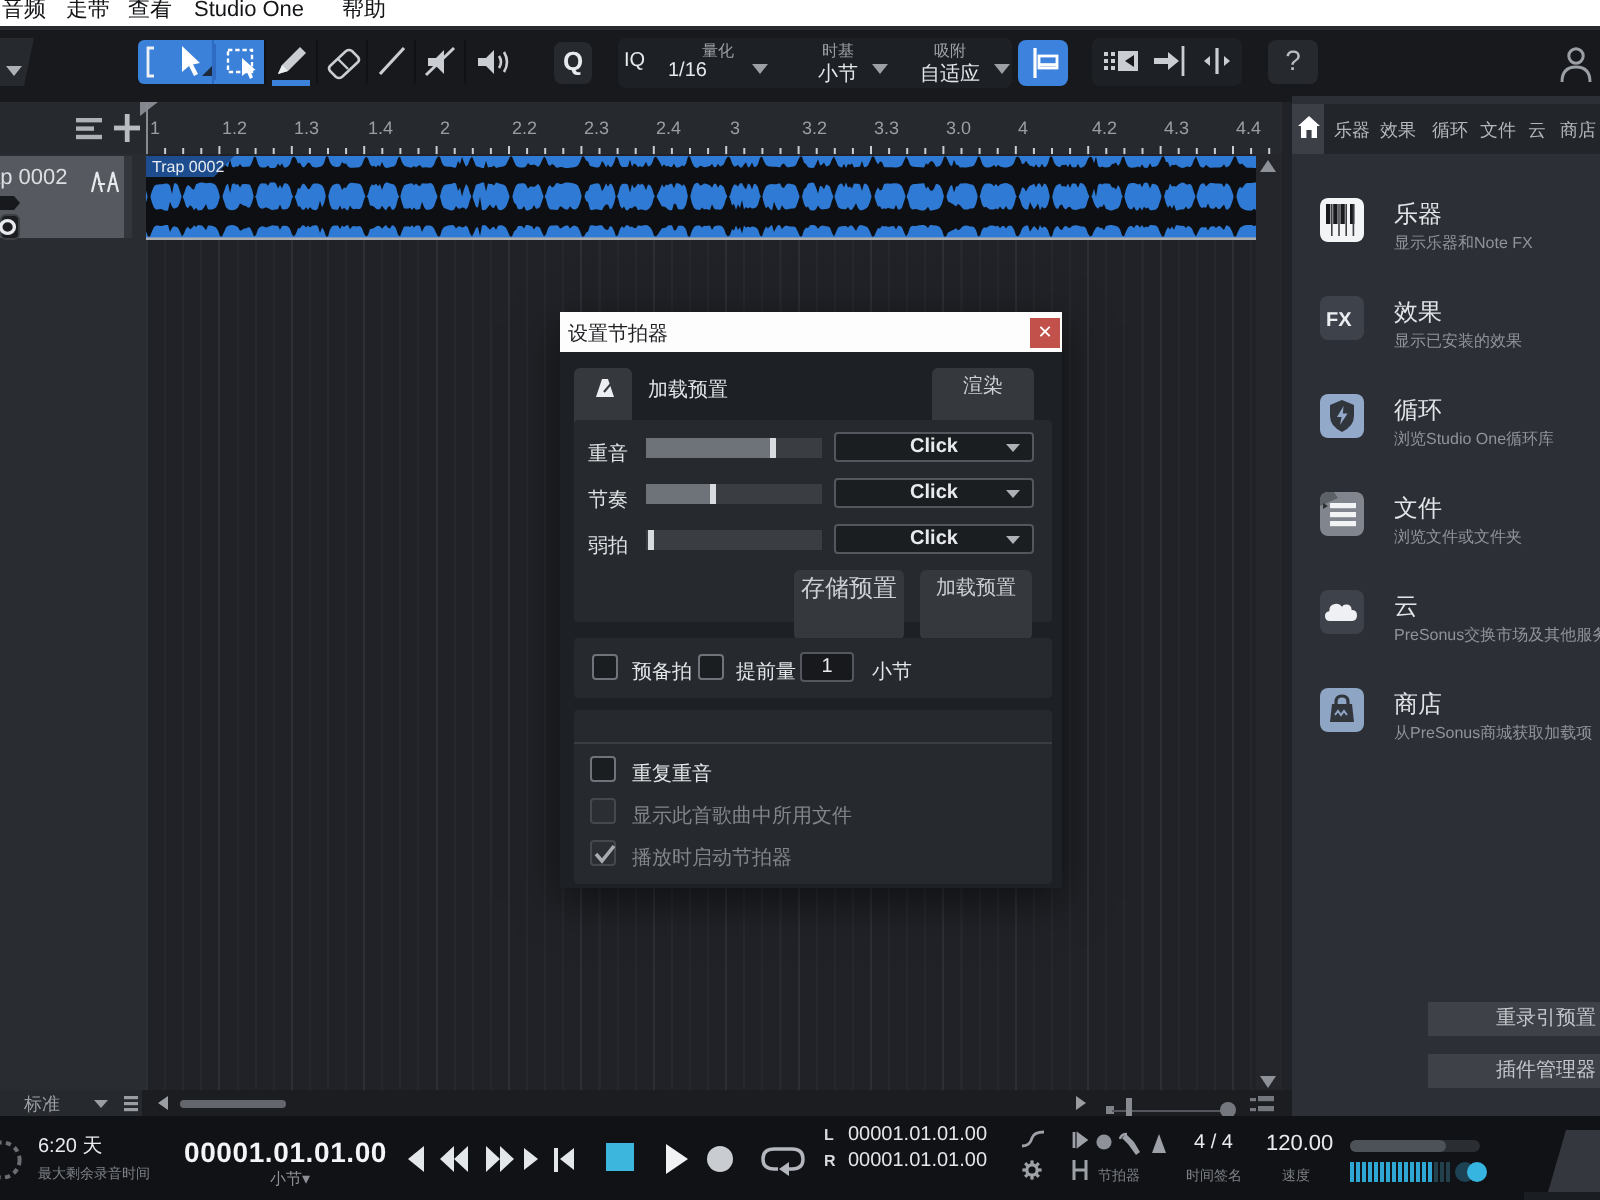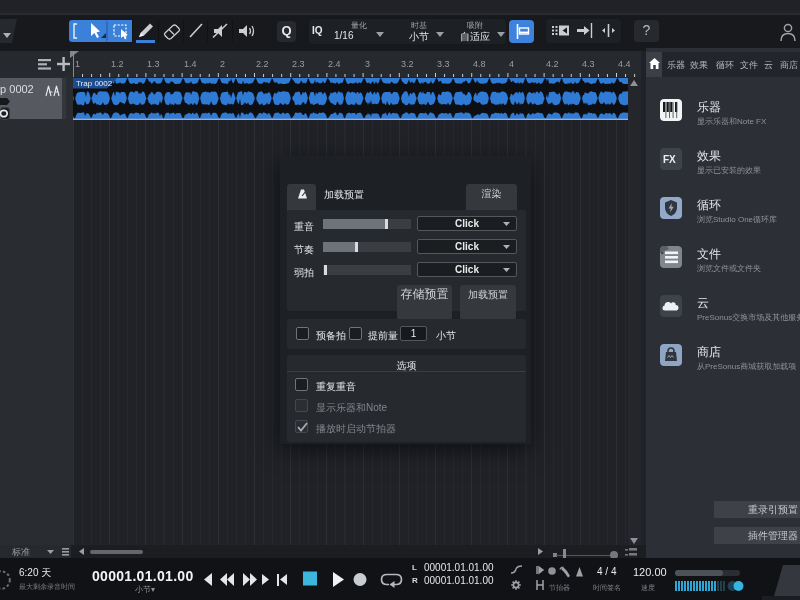--- a/index.html
+++ b/index.html
@@ -70,20 +70,27 @@
 .shandle { position:absolute; top:0; width:3px; height:10px; background:#d9dcdf; }
 .cb { position:absolute; width:13px; height:13px; background:#1b1e21; border:1px solid #70747a; border-radius:2px; }
 .cbdis { background:#2b2e32; border:1px solid #45484d; }
 .dtext { position:absolute; color:#e4e7ea; font-size:10px; white-space:nowrap; }
 .dgrey { color:#82868c; }
 </style>
 </head>
 <body>
 <div id="root">
 
+  <div class="abs" id="menu">
+    <span style="left:1px">音频</span>
+    <span style="left:33px">走带</span>
+    <span style="left:64px">查看</span>
+    <span style="left:97px">Studio One</span>
+    <span style="left:171px">帮助</span>
+  </div>
   <div class="abs" style="left:0;top:13px;width:800px;height:2px;background:#2a2b2e"></div>
 
   <div class="abs" id="toolbar">
 
     <svg class="abs" style="left:0;top:4px" width="20" height="25">
       <path d="M0,0 L17,0 L12,24 L0,24 Z" fill="#26292d"></path>
       <path d="M3,14 L11,14 L7,19 Z" fill="#aeb2b7"></path>
     </svg>
 
     <div class="grp" style="left:68px;top:4px;width:199px;height:24px;background:#17191c"></div>
@@ -120,21 +127,21 @@
       <path d="M170,9 L174,9 L178,5 L178,17 L174,13 L170,13 Z" fill="#caced3"></path>
       <path d="M180.5,8 Q182.5,11 180.5,14" stroke="#caced3" stroke-width="1.3" fill="none"></path>
       <path d="M183,6 Q186,11 183,16" stroke="#caced3" stroke-width="1.3" fill="none"></path>
     </svg>
     <div class="abs" style="left:136px;top:25px;width:19px;height:3px;background:#3b80d9"></div>
 
     <div class="tbtn" style="left:277px;top:6px;width:19px;height:21px;color:#e8ebee;
       font-size:13px;font-weight:bold;text-align:center;line-height:20px">Q</div>
 
     <div class="grp" style="left:309px;top:4px;width:197px;height:25px"></div>
-    <div class="abs" style="left:312px;top:10px;color:#e8ebee;font-size:10px;font-weight:bold">IQ</div>
+    <div class="abs" style="left:312px;top:10px;color:#e8ebee;font-size:10px;font-weight:normal">IQ</div>
     <div class="abs" style="left:334px;top:5px;width:50px;text-align:center;color:#9ca0a5;font-size:8px">量化</div>
     <div class="abs" style="left:334px;top:15px;width:50px;text-align:left;color:#e4e7ea;font-size:10px">1/16</div>
     <svg class="abs" style="left:376px;top:17px" width="9" height="6">
         <path d="M0,0 L8,0 L4,5 Z" fill="#9ca0a5"></path>
       </svg>
     <div class="abs" style="left:394px;top:5px;width:50px;text-align:center;color:#9ca0a5;font-size:8px">时基</div>
     <div class="abs" style="left:394px;top:15px;width:50px;text-align:center;color:#e4e7ea;font-size:10px">小节</div>
     <svg class="abs" style="left:436px;top:17px" width="9" height="6">
         <path d="M0,0 L8,0 L4,5 Z" fill="#9ca0a5"></path>
       </svg>
@@ -196,21 +203,21 @@
       <span style="left:45px">1.2</span>
       <span style="left:81px">1.3</span>
       <span style="left:118px">1.4</span>
       <span style="left:154px">2</span>
       <span style="left:190px">2.2</span>
       <span style="left:226px">2.3</span>
       <span style="left:262px">2.4</span>
       <span style="left:299px">3</span>
       <span style="left:335px">3.2</span>
       <span style="left:371px">3.3</span>
-      <span style="left:407px">4.8</span>
+      <span style="left:407px">3.0</span>
       <span style="left:443px">4</span>
       <span style="left:480px">4.2</span>
       <span style="left:516px">4.3</span>
       <span style="left:552px">4.4</span>
       <svg class="abs" style="left:0;top:0" width="575" height="26">
         <rect x="7.00" y="22" width="1" height="4" fill="#c9cdd1"></rect>
         <rect x="16.05" y="23" width="1" height="3" fill="#c9cdd1"></rect>
         <rect x="25.10" y="23" width="1" height="3" fill="#c9cdd1"></rect>
         <rect x="34.15" y="23" width="1" height="3" fill="#c9cdd1"></rect>
         <rect x="43.20" y="22" width="1" height="4" fill="#c9cdd1"></rect>
@@ -514,20 +521,24 @@
       <circle cx="5.5" cy="6" r="5" fill="#1d4254"></circle>
       <circle cx="11.5" cy="6" r="5" fill="#35b5e0"></circle>
     </svg>
     <svg class="abs" style="left:762px;top:0" width="38" height="42">
       <path d="M21,7 L38,7 L38,38 L12,38 Z" fill="#34373d"></path>
       <rect x="0" y="38" width="38" height="4" fill="#1a1d21"></rect>
     </svg>
   </circle></div>
 
   <div class="abs" id="dlg">
+    <div id="dlgtitle">
+      <div class="abs" style="left:4px;top:4px">设置节拍器</div>
+      <div id="dlgclose">✕</div>
+    </div>
 
     <div class="dbtn" style="left:7px;top:28px;width:29px"></div>
     <svg class="abs" style="left:17px;top:33px" width="11" height="10">
       <path d="M4,0.5 L7,0.5 L10,9.5 L1,9.5 Z" fill="#eceef1"></path>
       <line x1="5" y1="7" x2="8.2" y2="3.2" stroke="#35383d" stroke-width="1.1"></line>
     </svg>
     <div class="dtext" style="left:44px;top:32px">加载预置</div>
     <div class="dbtn" style="left:186px;top:28px;width:51px;line-height:19px">渲染</div>
 
     <div class="dpanel" style="top:54px;height:101px">
@@ -562,26 +573,25 @@
     <div class="dpanel" style="top:163px;height:30px">
       <div class="cb" style="left:9px;top:8px"></div>
       <div class="dtext" style="left:29px;top:10px">预备拍</div>
       <div class="cb" style="left:62px;top:8px"></div>
       <div class="dtext" style="left:81px;top:10px">提前量</div>
       <div class="abs" style="left:113px;top:7px;width:27px;height:15px;background:#17191c;border:1px solid #54585e;border-radius:2px;color:#e8eaec;font-size:10px;text-align:center;line-height:14px">1</div>
       <div class="dtext" style="left:149px;top:10px">小节</div>
     </div>
 
     <div class="dpanel" style="top:199px;height:87px">
-      <div class="dtext" style="left:0;top:4px;width:239px;text-align:center">选项</div>
       <div class="abs" style="left:0;top:16px;width:239px;height:1px;background:#3a3d42"></div>
       <div class="cb" style="left:8px;top:23px"></div>
       <div class="dtext" style="left:29px;top:25px">重复重音</div>
       <div class="cb cbdis" style="left:8px;top:44px"></div>
-      <div class="dtext dgrey" style="left:29px;top:46px">显示乐器和Note</div>
+      <div class="dtext dgrey" style="left:29px;top:46px">显示此首歌曲中所用文件</div>
       <div class="cb cbdis" style="left:8px;top:65px">
         <svg class="abs" style="left:1px;top:1px" width="11" height="10">
             <path d="M1,5 L4,8.5 L10,1" stroke="#a8acb2" stroke-width="1.8" fill="none"></path>
           </svg>
       </div>
       <div class="dtext dgrey" style="left:29px;top:67px">播放时启动节拍器</div>
     </div>
   </div>
 
 </div>

